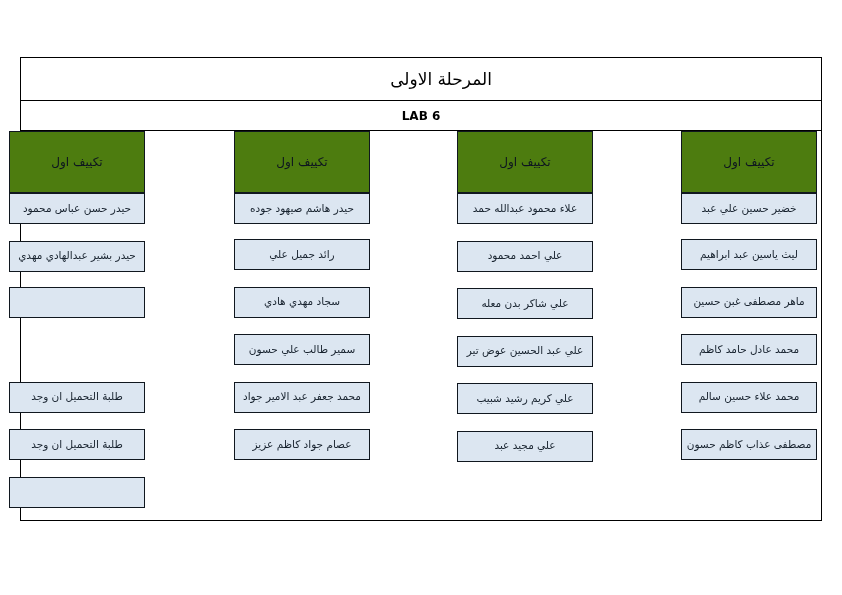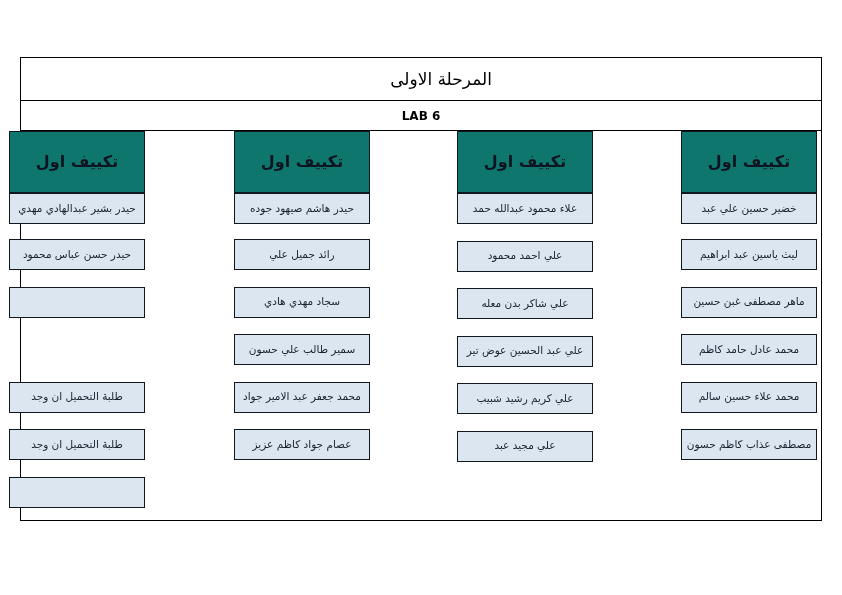--- a/index.html
+++ b/index.html
@@ -93,23 +93,23 @@
     text-align: center;
     font-size: 10.5px;
     color: #17222e;
     line-height: 1.25;
     padding: 0 3px;
     overflow: hidden;
   }
 
   .head-cell {
     height: 62px;
-    background: #0f766e;
-    font-size: 16px;
-    font-weight: bold;
+    background: #4d7c0f;
+    font-size: 12px;
+    font-weight: normal;
     color: #0d1420;
     margin-bottom: 0;
   }
 
   .data-cell {
     height: 31px;
   }
 
   
   .row-slot {
@@ -200,25 +200,25 @@
         <div class="row-slot">
             <div class="cell data-cell">محمد جعفر عبد الامير جواد</div>
           </div>
         <div class="row-slot">
             <div class="cell data-cell">عصام جواد كاظم عزيز</div>
           </div>
       </div>
 
       <div class="col col-3">
         <div class="cell head-cell">تكييف اول</div>
+        <div class="row-slot">
+            <div class="cell data-cell">حيدر حسن عباس محمود</div>
+          </div>
         <div class="row-slot first">
             <div class="cell data-cell">حيدر بشير عبدالهادي مهدي</div>
-          </div>
-        <div class="row-slot">
-            <div class="cell data-cell">حيدر حسن عباس محمود</div>
           </div>
         <div class="row-slot">
             <div class="cell data-cell blank"></div>
           </div>
         <div class="slot-empty"></div>
         <div class="row-slot">
             <div class="cell data-cell">طلبة التحميل ان وجد</div>
           </div>
         <div class="row-slot">
             <div class="cell data-cell">طلبة التحميل ان وجد</div>

